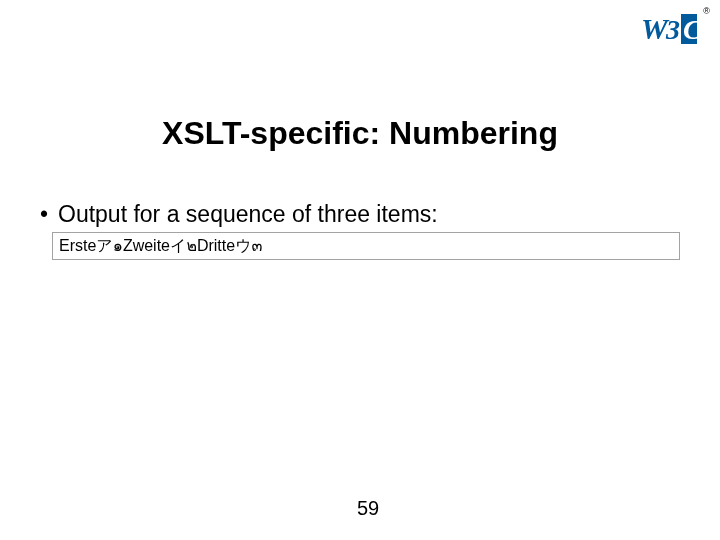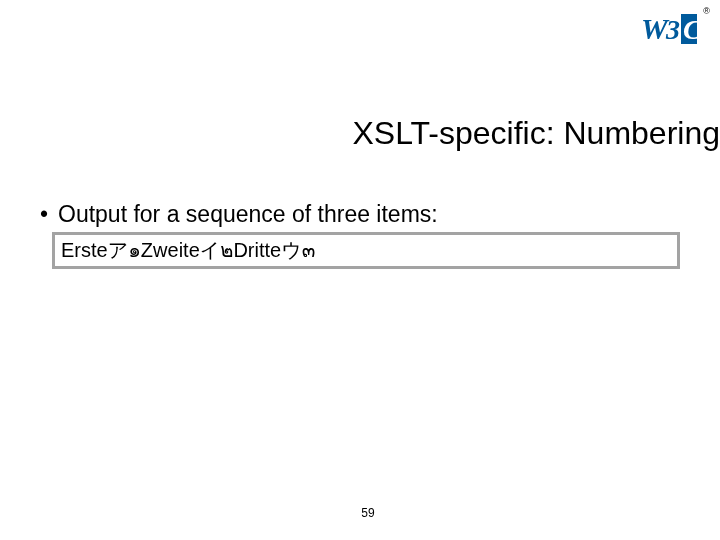--- a/index.html
+++ b/index.html
@@ -20,55 +20,55 @@
     display: flex;
     align-items: center;
     justify-content: center;
   }
   .logo svg { display: block; }
   .title {
     position: absolute;
     top: 115px;
     left: 0;
     right: 0;
-    text-align: right;
+    text-align: center;
     font-size: 32px;
-    font-weight: normal;
+    font-weight: bold;
   }
   .content {
     position: absolute;
     top: 195px;
     left: 30px;
     right: 30px;
     margin-top: 6px;
   }
   .bullet-line {
     font-size: 23px;
     margin-bottom: 4px;
   }
   .bullet-line .dot {
     display: inline-block;
     width: 28px;
     text-align: center;
   }
   .output-box {
-    border: 3px solid #a3a3a3;
+    border: 1px solid #a3a3a3;
     padding: 2px 6px;
     margin-left: 22px;
     margin-right: 10px;
-    font-size: 20px;
+    font-size: 16px;
     line-height: 1.35;
   }
   .page-number {
     position: absolute;
     bottom: 20px;
     left: 16px;
     right: 0;
     text-align: center;
-    font-size: 12px;
+    font-size: 20px;
   }
   .trademark {
     position: absolute;
     top: 6px;
     right: 10px;
     font-size: 9px;
   }
 </style>
 </head>
 <body>

